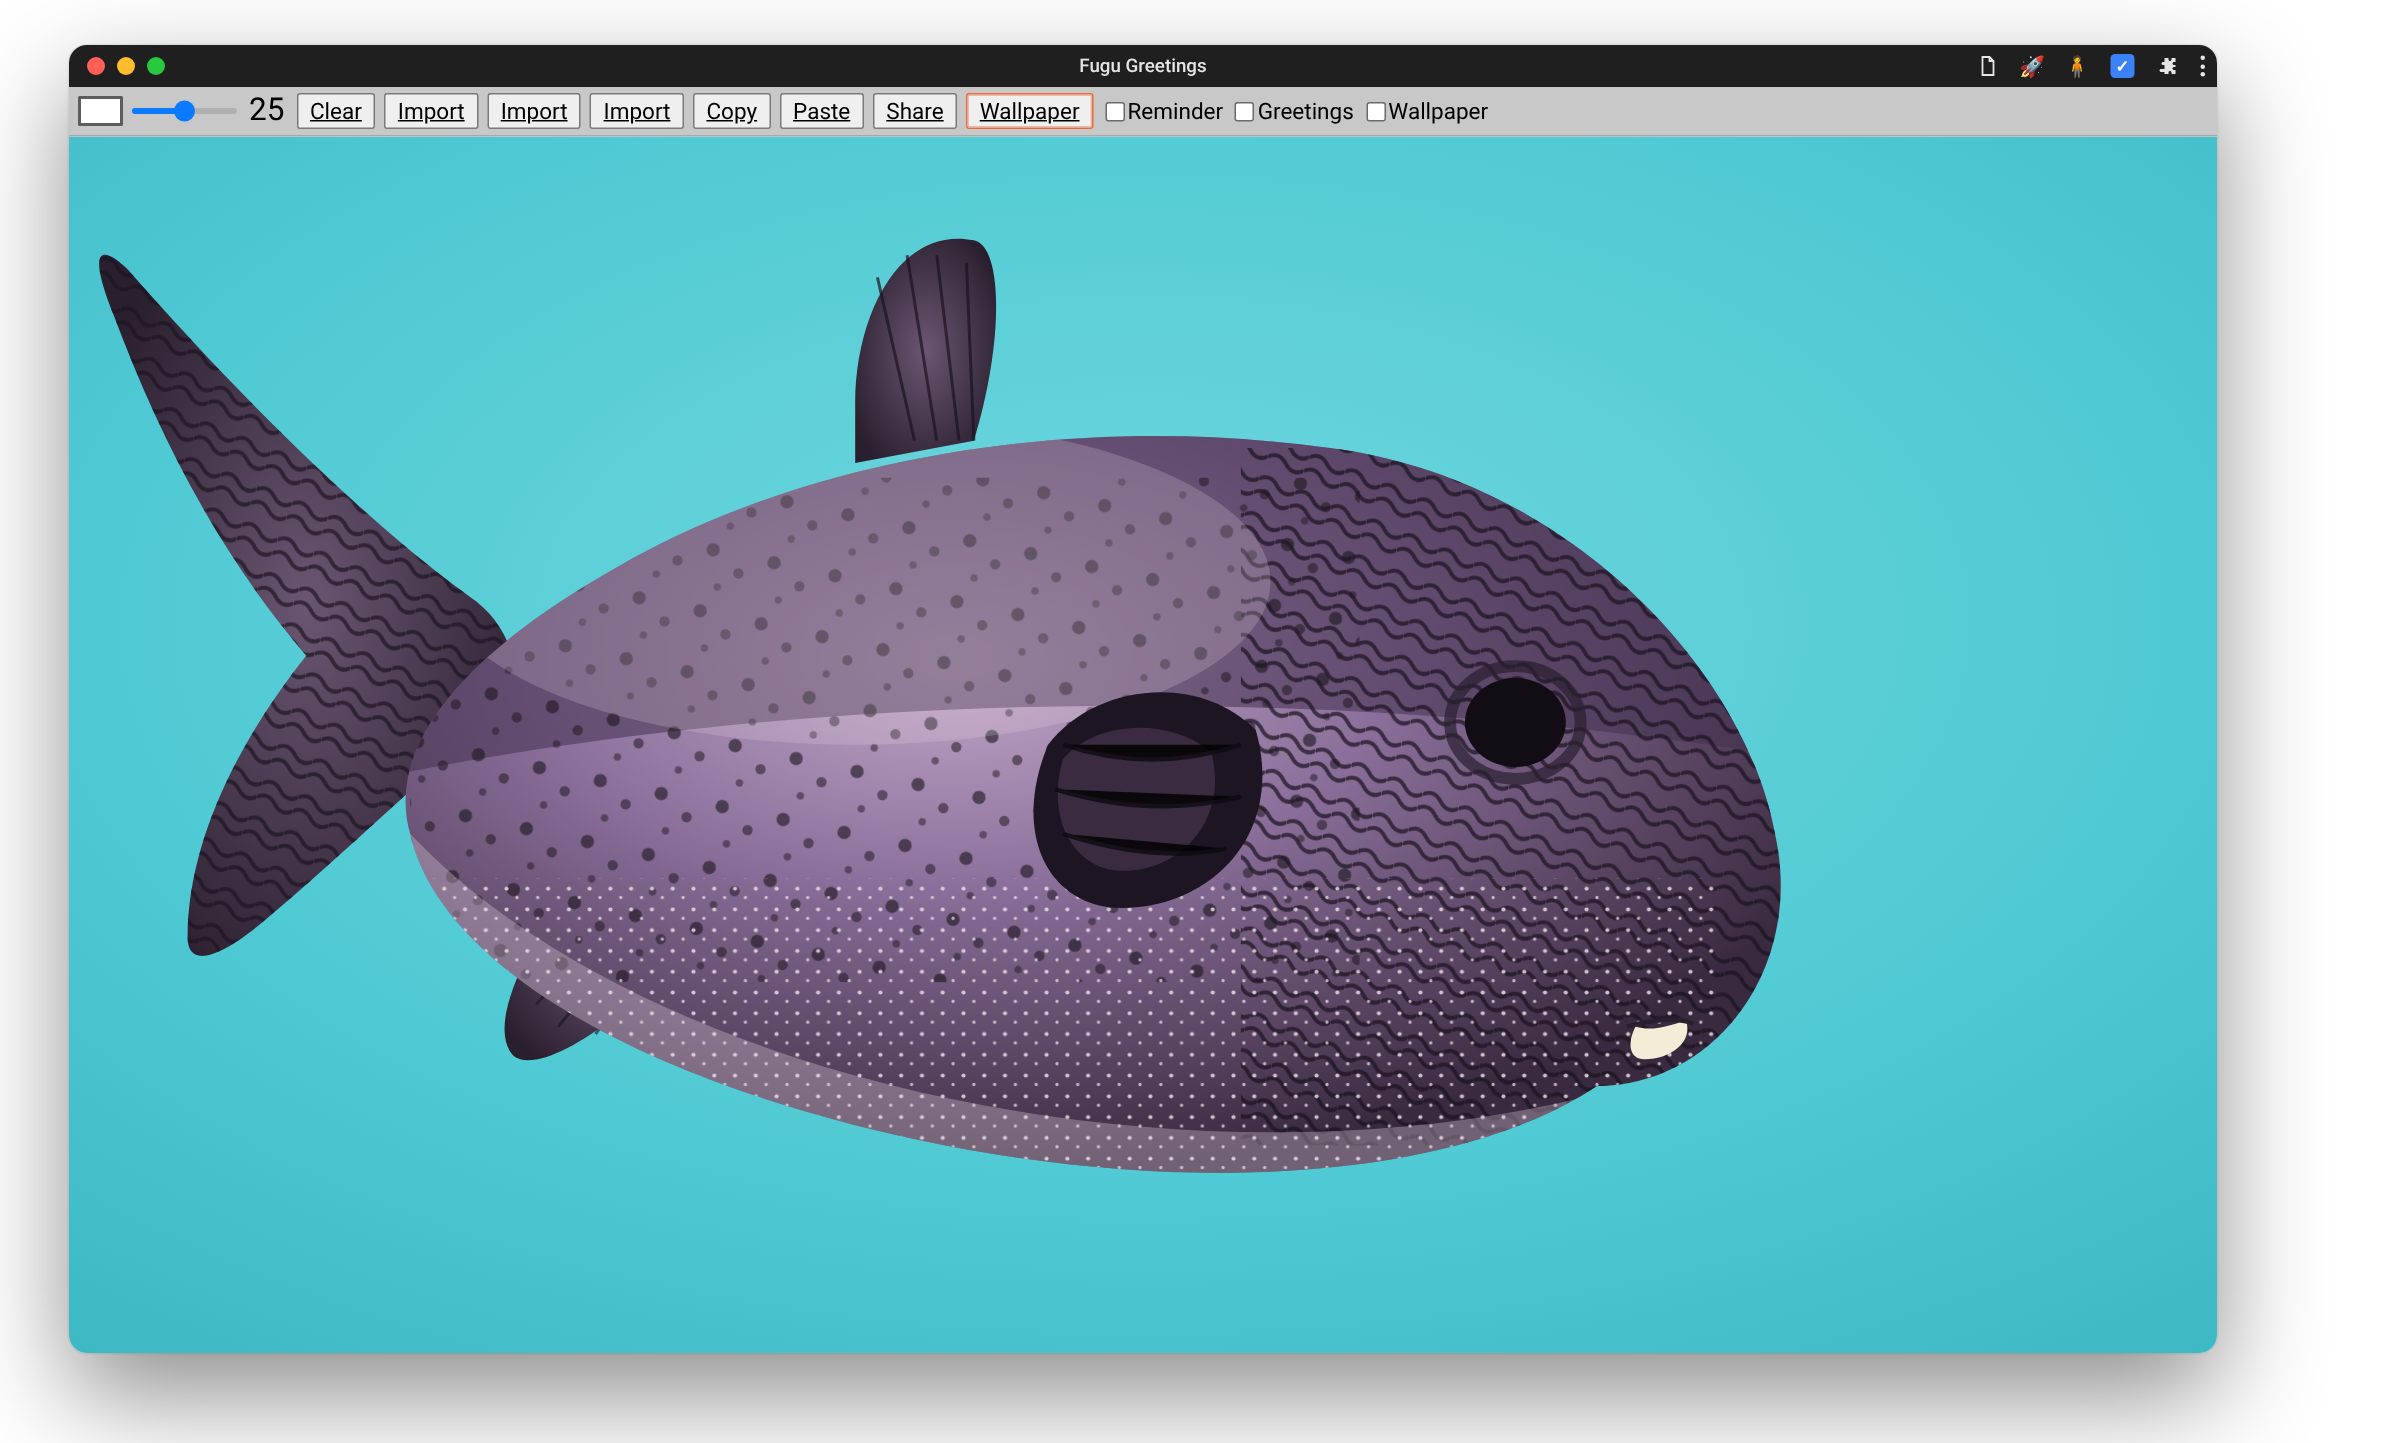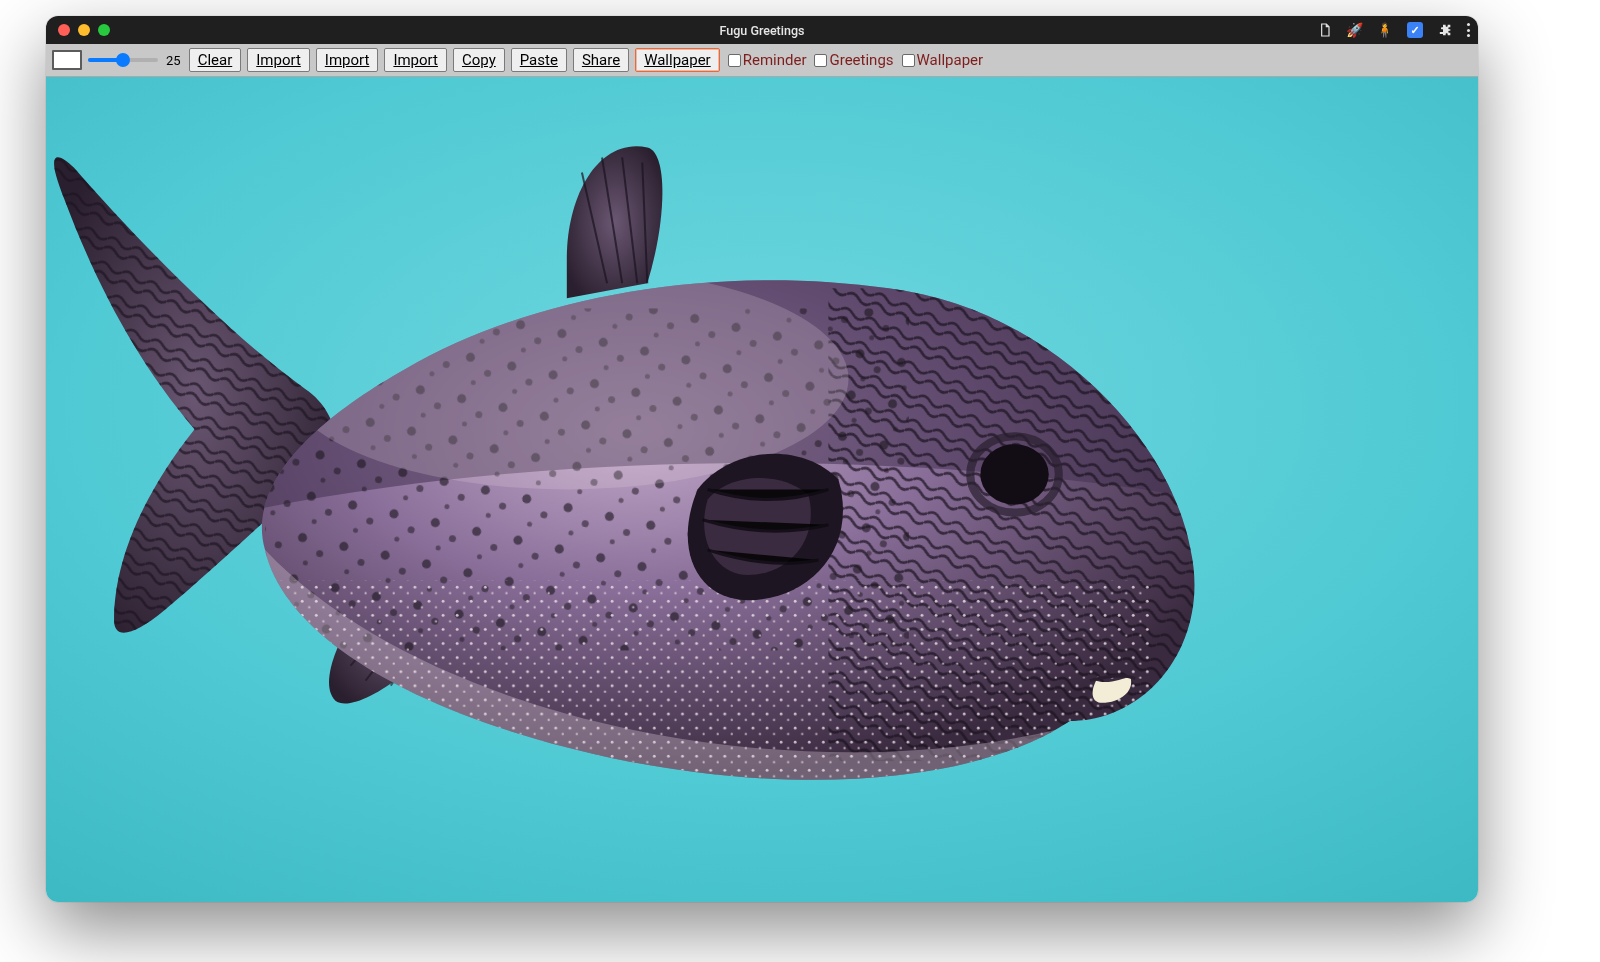--- a/index.html
+++ b/index.html
@@ -7,21 +7,21 @@
     width: 100%;
     height: 100%;
     background: #fff;
     font-family: -apple-system, BlinkMacSystemFont, "Segoe UI", Roboto, Arial, sans-serif;
     font-size: 14px;
     overflow: hidden;
   }
   .stage {
     width: 1524px;
     height: 962px;
-    padding: 16px 46px 60px 46px;
+    padding: 30px 46px 60px 46px;
     position: relative;
   }
   .window {
     width: 100%;
     height: 100%;
     border-radius: 12px;
     overflow: hidden;
     box-shadow: 0 28px 70px rgba(0,0,0,0.45), 0 0 0 1px rgba(0,0,0,0.05);
     display: flex;
     flex-direction: column;
@@ -90,34 +90,34 @@
   }
   .slider-fill {
     position: absolute; left:0; top: 50%; height: 4px; transform: translateY(-50%);
     background: #0a7aff; border-radius: 2px;
   }
   .slider-thumb {
     position: absolute; top: 50%; width: 14px; height: 14px;
     background: #0a7aff; border-radius: 50%;
     transform: translate(-50%, -50%);
   }
-  .slider-value { font-size: 13px; color:#000; padding: 0 2px; }
+  .slider-value { font-size: 21px; color:#000; padding: 0 2px; }
   .btn {
     background: #efefef;
     border: 1px solid #7a7a7a;
     border-radius: 2px;
     padding: 2px 8px;
     font-size: 15px;
     color: #000;
     cursor: pointer;
     font-family: inherit;
     text-decoration: underline;
   }
   .btn.sel { border-color: #e86a3a; box-shadow: 0 0 0 1px rgba(232,106,58,0.4) inset; }
-  .cb-group { display:flex; align-items:center; gap:2px; font-size:15px; color:#7f1d1d; margin-left:2px; }
+  .cb-group { display:flex; align-items:center; gap:2px; font-size:15px; color:#000000; margin-left:2px; }
   .cb { width:13px; height:13px; border:1px solid #6a6a6a; background:#fff; border-radius:2px; display:inline-block; }
 
   
   .canvas {
     flex: 1 1 auto;
     position: relative;
     overflow: hidden;
   }
   .canvas svg { width: 100%; height: 100%; display:block; }
 </style>

